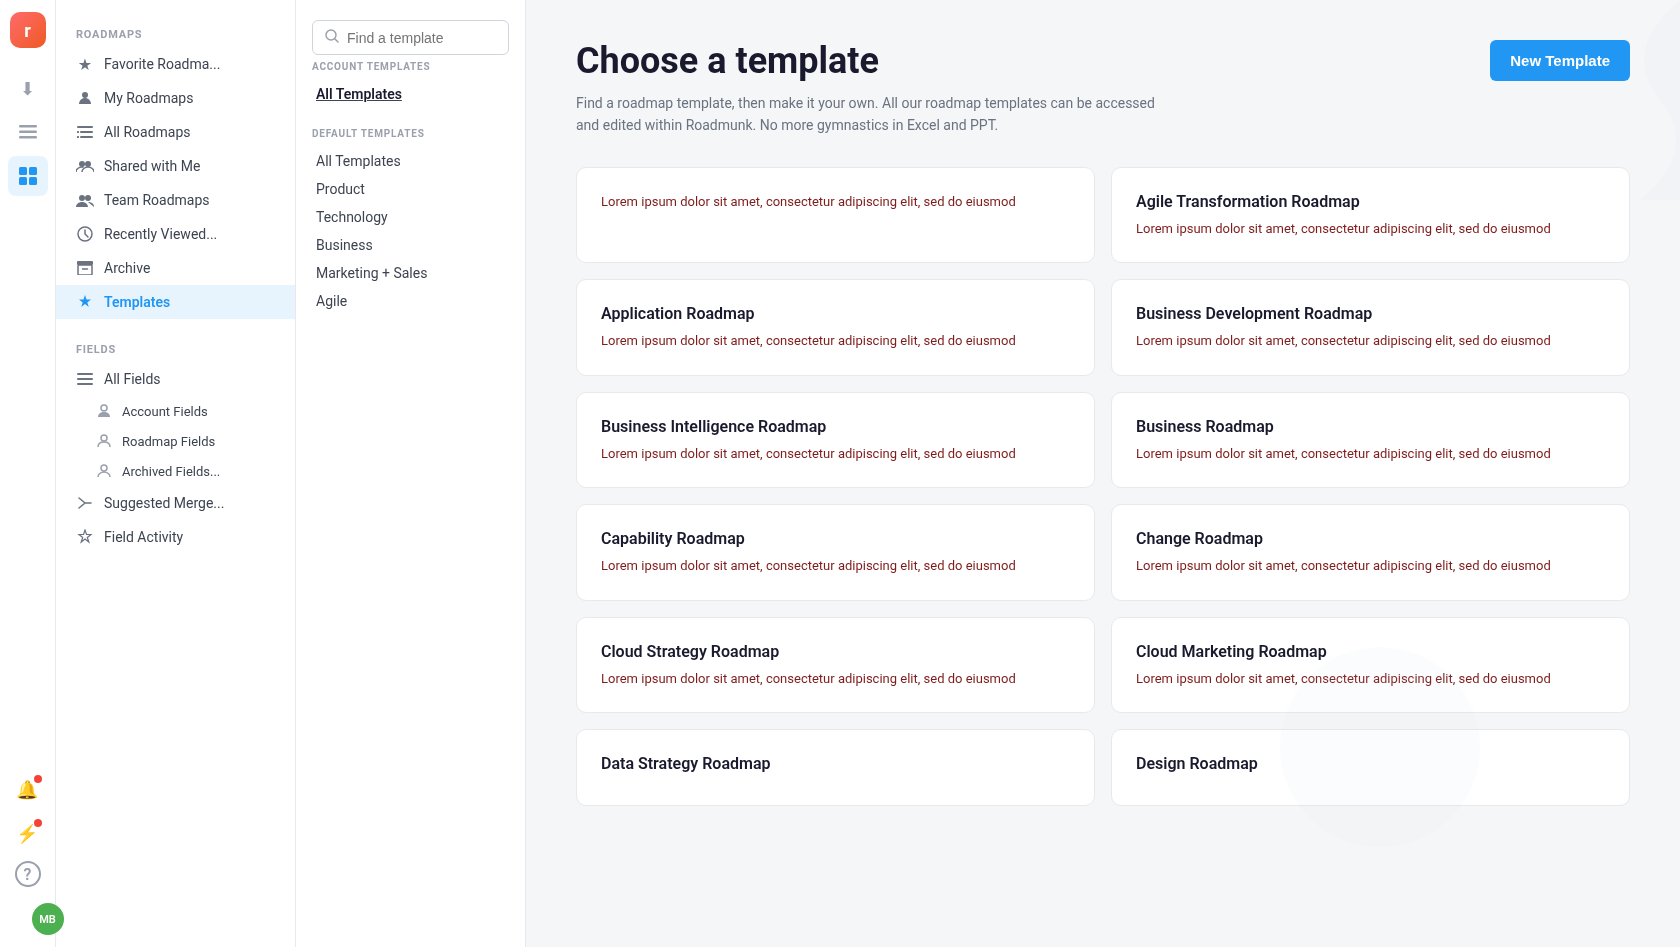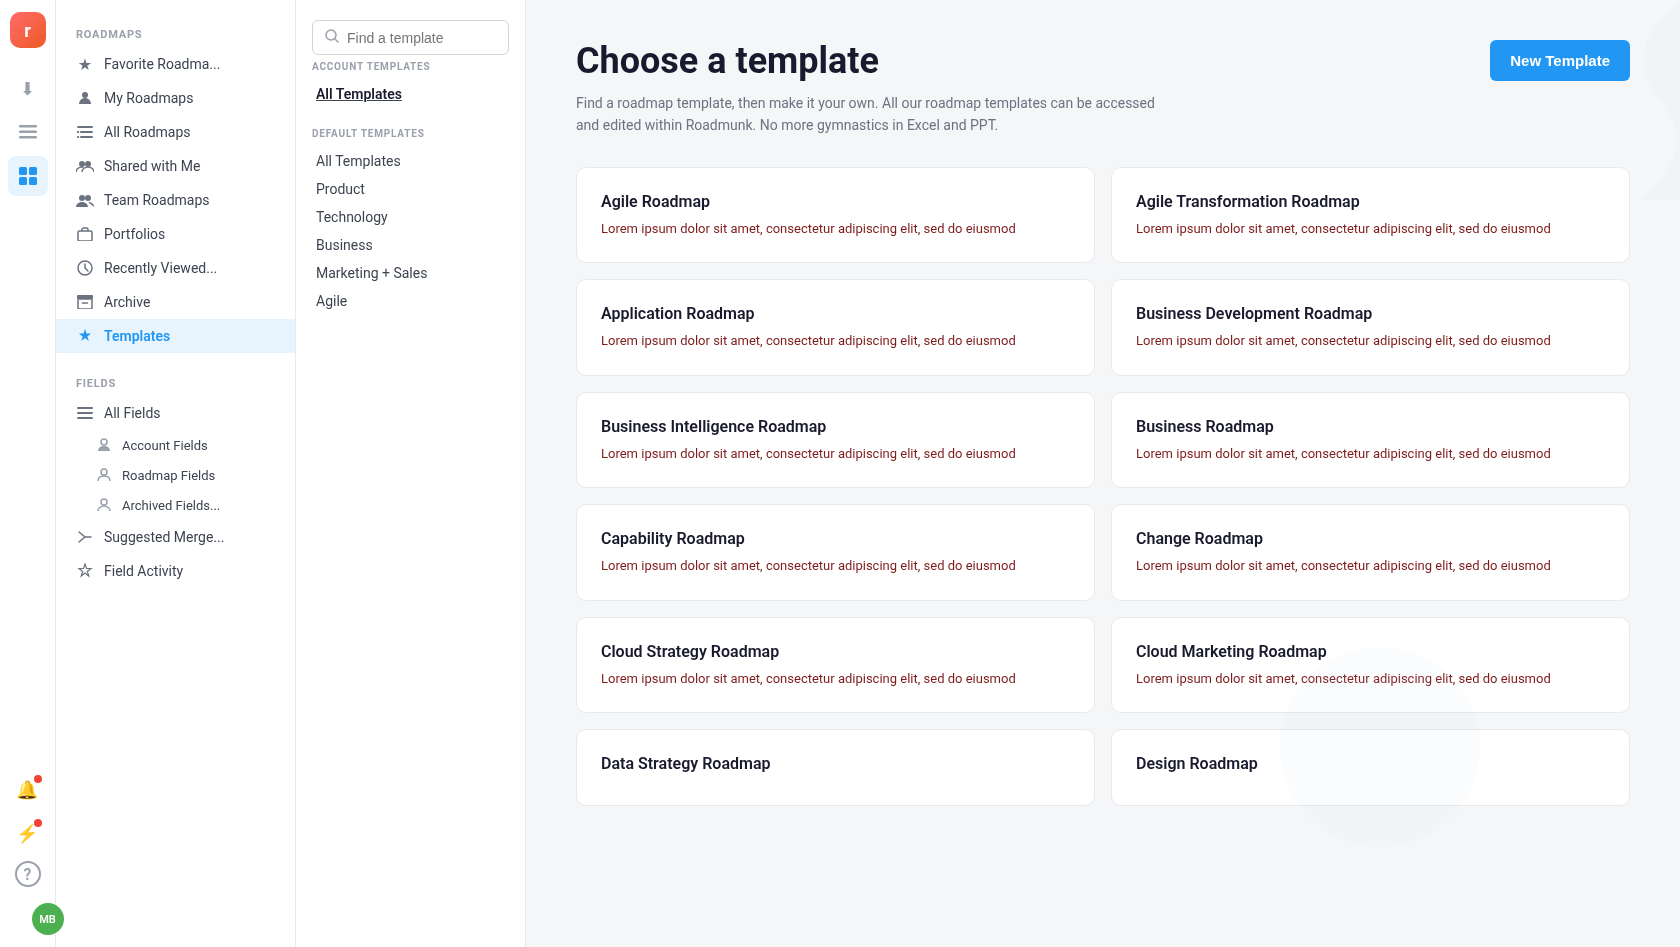--- a/index.html
+++ b/index.html
@@ -304,29 +304,20 @@
       <svg width="18" height="14" viewBox="0 0 18 14">
           <circle cx="6" cy="5" r="3" fill="#6b7280"></circle>
           <circle cx="12" cy="5" r="3" fill="#6b7280"></circle>
           <path d="M0 14c0-2.761 2.686-5 6-5s6 2.239 6 5M12 9c1 0 6 0 6 5" fill="#6b7280"></path>
         </svg>
     </span>
     <span class="sidebar-item-label">Team Roadmaps</span>
   </div>
   <div class="sidebar-item">
     <span class="si-icon">
-      <svg width="16" height="14" viewBox="0 0 16 14">
-          <rect x="1" y="4" width="14" height="10" rx="1.5" fill="none" stroke="#6b7280" stroke-width="1.5"></rect>
-          <path d="M5 4V2.5a1.5 1.5 0 0 1 1.5-1.5h3A1.5 1.5 0 0 1 11 2.5V4" fill="none" stroke="#6b7280" stroke-width="1.5"></path>
-        </svg>
-    </span>
-    <span class="sidebar-item-label">Portfolios</span>
-  </div>
-  <div class="sidebar-item">
-    <span class="si-icon">
       <svg width="16" height="16" viewBox="0 0 16 16">
           <circle cx="8" cy="8" r="7" fill="none" stroke="#6b7280" stroke-width="1.5"></circle>
           <path d="M8 4v4l3 3" fill="none" stroke="#6b7280" stroke-width="1.5" stroke-linecap="round"></path>
         </svg>
     </span>
     <span class="sidebar-item-label">Recently Viewed...</span>
   </div>
   <div class="sidebar-item">
     <span class="si-icon">
       <svg width="16" height="14" viewBox="0 0 16 14">
@@ -442,21 +433,20 @@
   <div class="main-header">
     <div>
       <div class="main-title">Choose a template</div>
       <div class="main-subtitle">Find a roadmap template, then make it your own. All our roadmap templates can be accessed and edited within Roadmunk. No more gymnastics in Excel and PPT.</div>
     </div>
     <button class="new-template-btn">New Template</button>
   </div>
 
   <div class="cards-grid" id="cards-grid">
   <div class="template-card">
-      <div class="card-title">Agile Roadmap</div>
       <div class="card-desc">Lorem ipsum dolor sit amet, consectetur adipiscing elit, sed do eiusmod</div>
     </div>
       <div class="template-card">
       <div class="card-title">Agile Transformation Roadmap</div>
       <div class="card-desc">Lorem ipsum dolor sit amet, consectetur adipiscing elit, sed do eiusmod</div>
     </div>
       <div class="template-card">
       <div class="card-title">Application Roadmap</div>
       <div class="card-desc">Lorem ipsum dolor sit amet, consectetur adipiscing elit, sed do eiusmod</div>
     </div>

